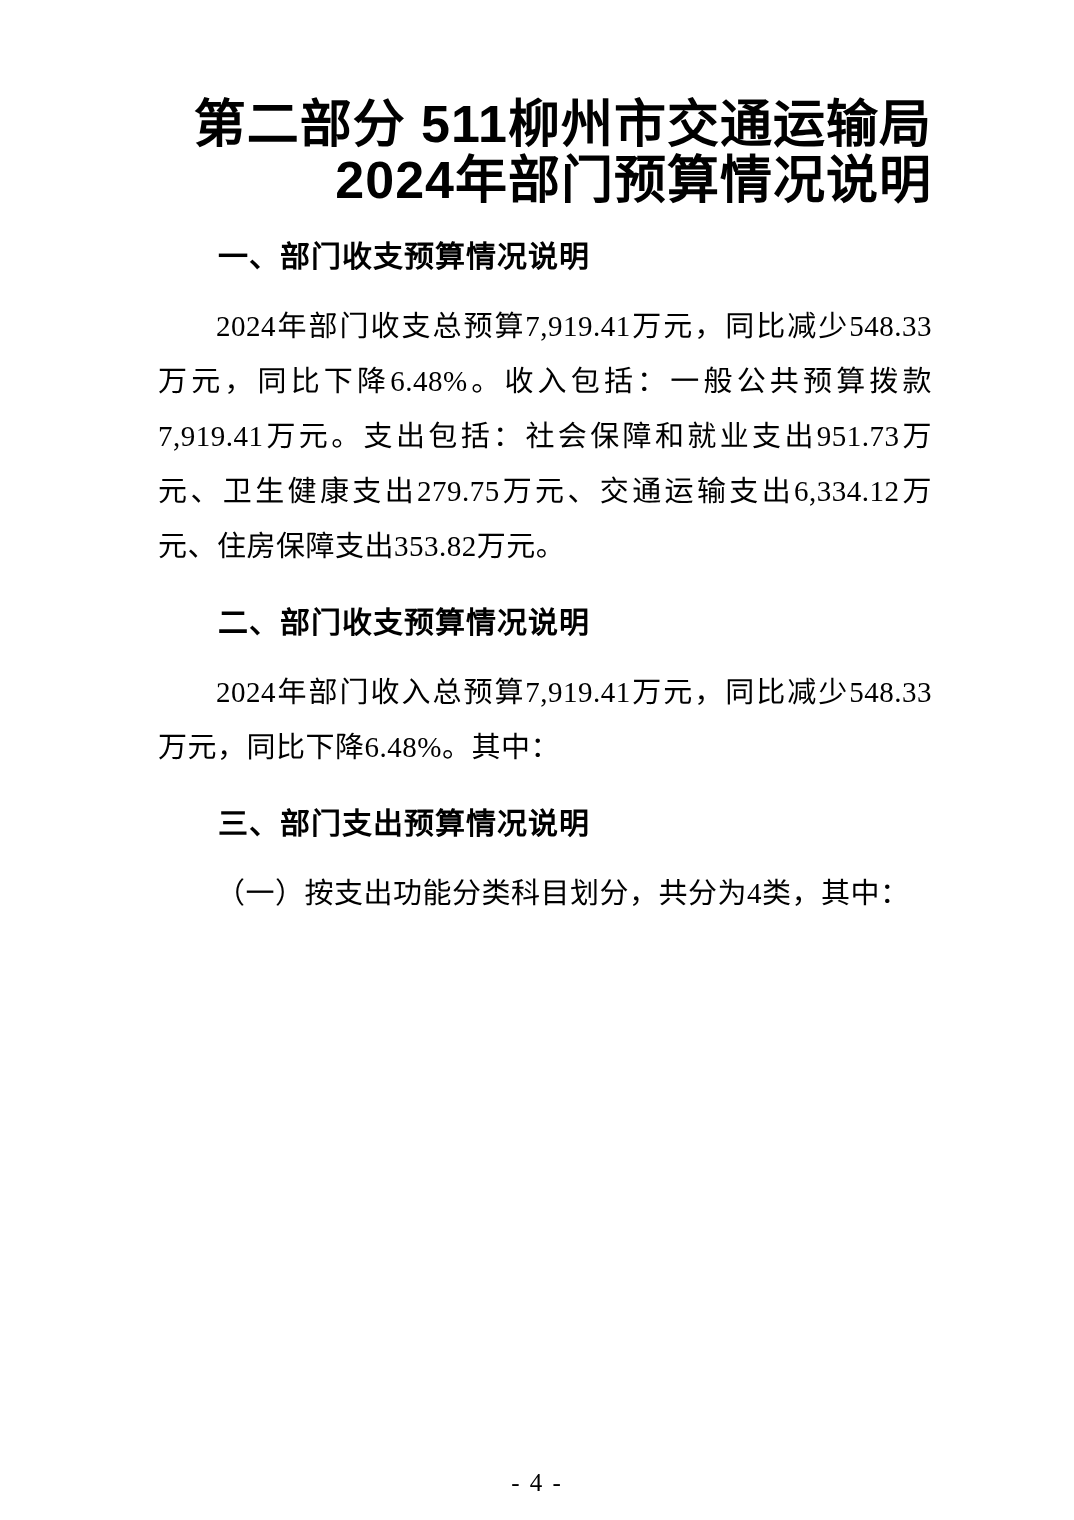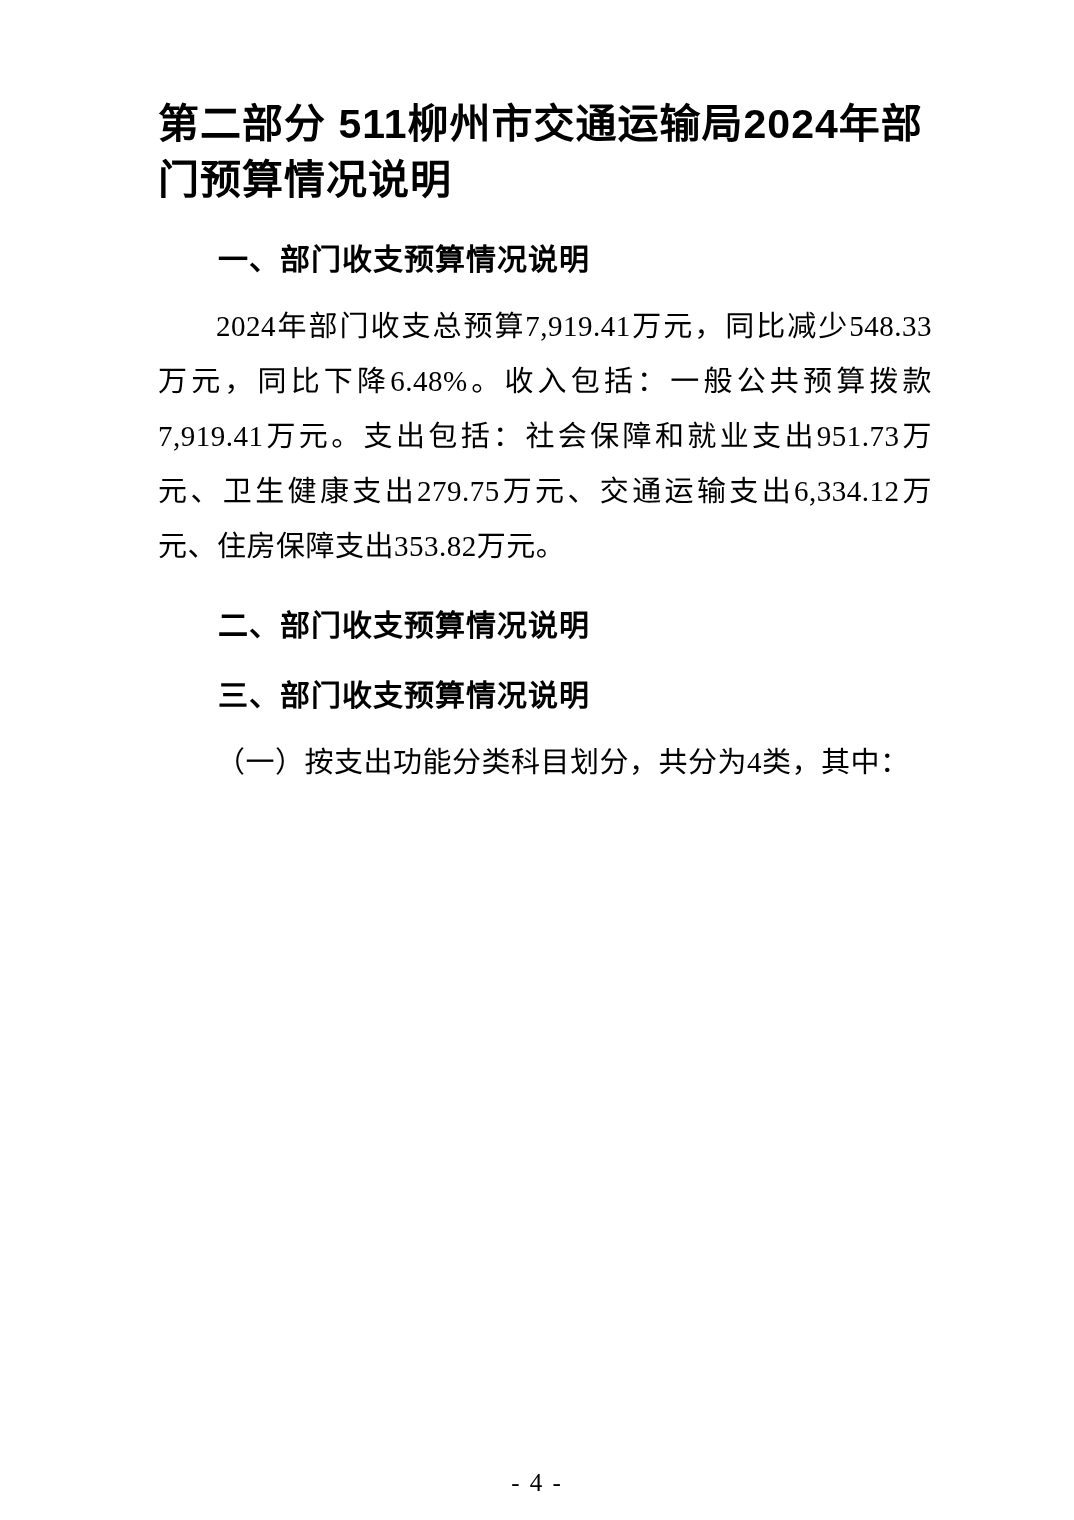--- a/index.html
+++ b/index.html
@@ -17,28 +17,28 @@
     box-sizing: border-box;
     padding: 0 142px 0 158px;
     overflow: hidden;
     font-family: "Liberation Serif", "DejaVu Serif", serif;
   }
   .doc-title {
     margin: 0;
     padding-top: 96px;
     font-family: "Liberation Sans", "DejaVu Sans", sans-serif;
     font-weight: 700;
-    font-size: 41px;
+    font-size: 52px;
     line-height: 56px;
-    text-align: left;
+    text-align: right;
     letter-spacing: 1px;
   }
   .section-heading {
     margin: 33px 0 21px 0;
-    font-family: Liberation Serif, serif;
+    font-family: Liberation Mono, monospace;
     font-weight: 700;
     font-size: 30px;
     line-height: 37px;
     text-indent: 2em;
     letter-spacing: 1px;
   }
   .body-para {
     margin: 0;
     font-size: 29px;
     line-height: 55px;
@@ -64,23 +64,24 @@
 <div class="page">
 
   <h1 class="doc-title">第二部分 511柳州市交通运输局2024年部门预算情况说明</h1>
 
   <h2 class="section-heading">一、部门收支预算情况说明</h2>
 
   <p class="body-para">2024年部门收支总预算7,919.41万元，同比减少548.33万元，同比下降6.48%。收入包括：一般公共预算拨款7,919.41万元。支出包括：社会保障和就业支出951.73万元、卫生健康支出279.75万元、交通运输支出6,334.12万元、住房保障支出353.82万元。</p>
 
   <h2 class="section-heading">二、部门收支预算情况说明</h2>
 
+  <p class="body-para">2024年部门收入总预算7,919.41万元，同比减少548.33万元，同比下降6.48%。其中：</p>
 
 
 
-  <h2 class="section-heading">三、部门收支预算情况说明</h2>
+  <h2 class="section-heading">三、部门支出预算情况说明</h2>
 
 
   <p class="body-para">（一）按支出功能分类科目划分，共分为4类，其中：</p>
 
   <div class="page-footer">- 4 -</div>
 
 </div>
 
 </body></html>

